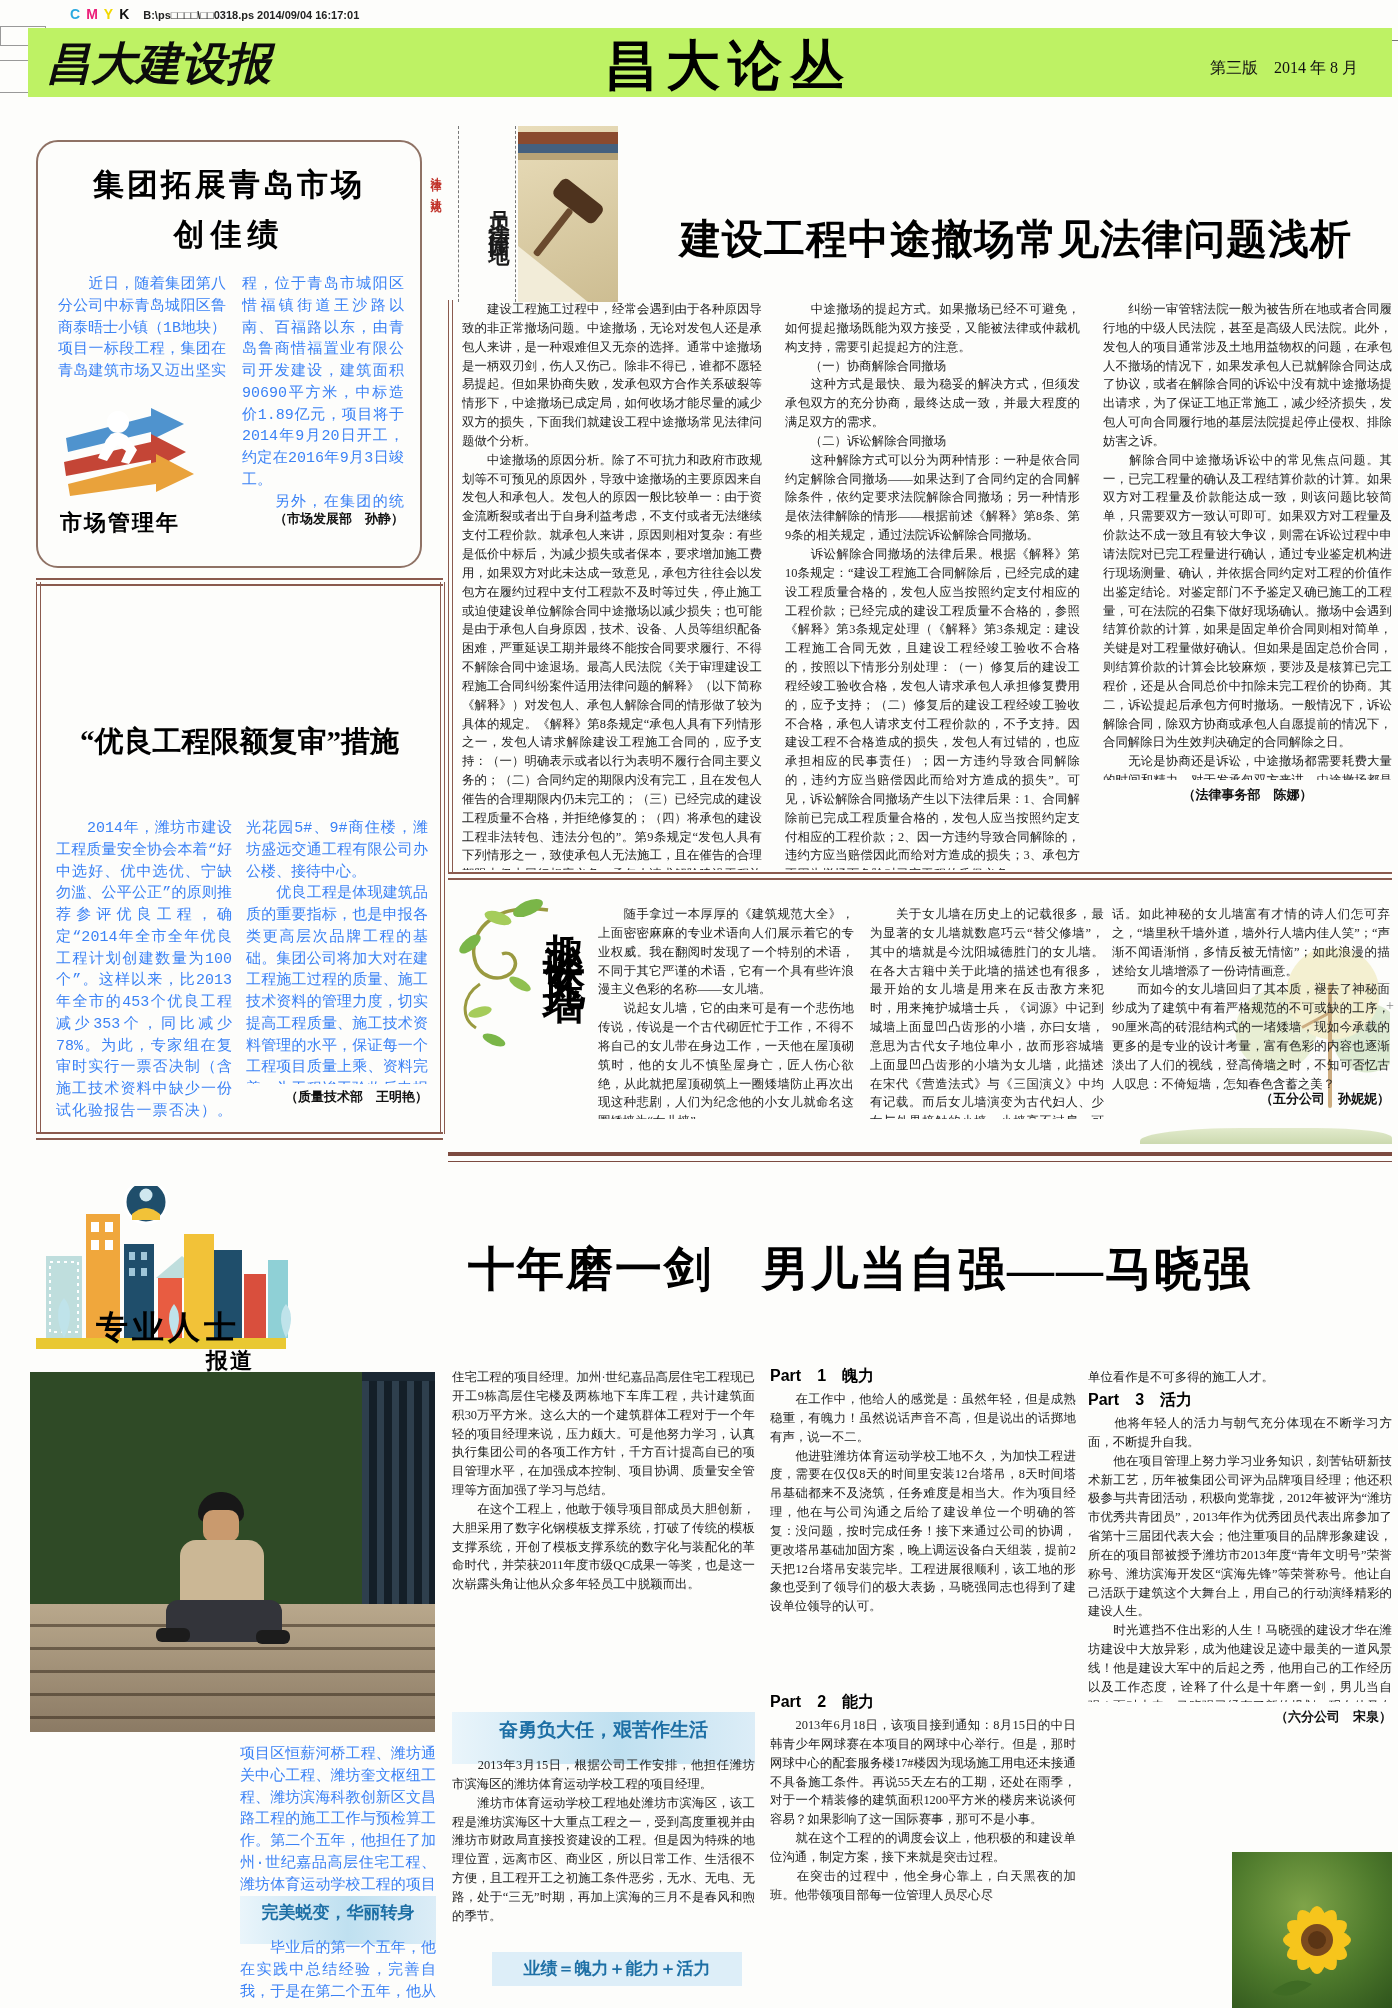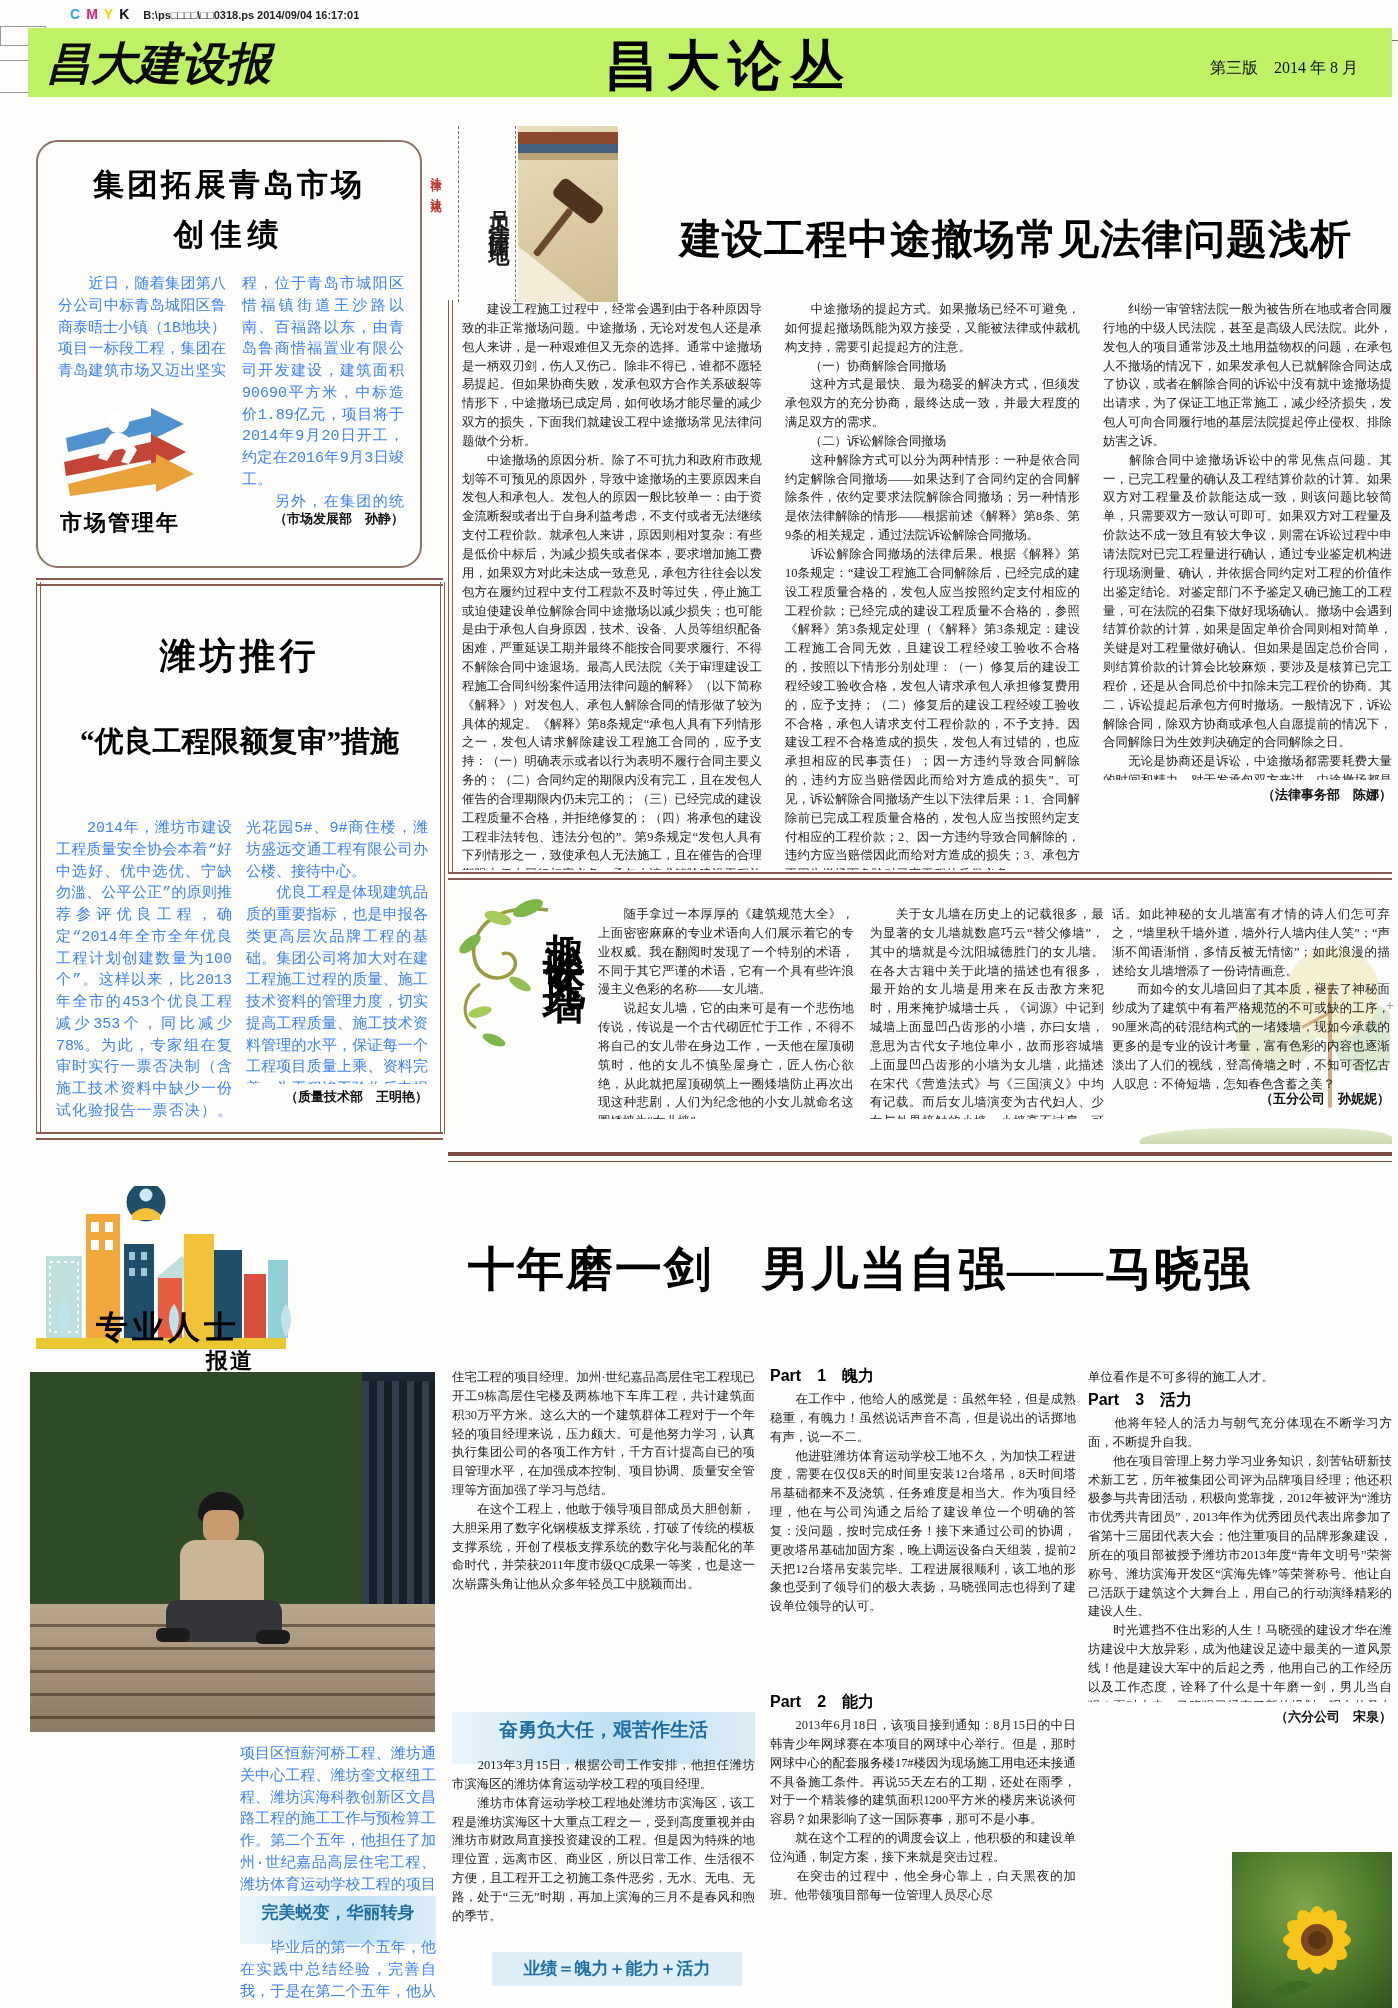--- a/index.html
+++ b/index.html
@@ -109,28 +109,27 @@
   <div class="abs col clip" style="left:785px;top:300px;width:295px;height:570px;">　　中途撤场的提起方式。如果撤场已经不可避免，如何提起撤场既能为双方接受，又能被法律或仲裁机构支持，需要引起提起方的注意。
 　　（一）协商解除合同撤场
 　　这种方式是最快、最为稳妥的解决方式，但须发承包双方的充分协商，最终达成一致，并最大程度的满足双方的需求。
 　　（二）诉讼解除合同撤场
 　　这种解除方式可以分为两种情形：一种是依合同约定解除合同撤场——如果达到了合同约定的合同解除条件，依约定要求法院解除合同撤场；另一种情形是依法律解除的情形——根据前述《解释》第8条、第9条的相关规定，通过法院诉讼解除合同撤场。
 　　诉讼解除合同撤场的法律后果。根据《解释》第10条规定：“建设工程施工合同解除后，已经完成的建设工程质量合格的，发包人应当按照约定支付相应的工程价款；已经完成的建设工程质量不合格的，参照《解释》第3条规定处理（《解释》第3条规定：建设工程施工合同无效，且建设工程经竣工验收不合格的，按照以下情形分别处理：（一）修复后的建设工程经竣工验收合格，发包人请求承包人承担修复费用的，应予支持；（二）修复后的建设工程经竣工验收不合格，承包人请求支付工程价款的，不予支持。因建设工程不合格造成的损失，发包人有过错的，也应承担相应的民事责任）；因一方违约导致合同解除的，违约方应当赔偿因此而给对方造成的损失”。可见，诉讼解除合同撤场产生以下法律后果：1、合同解除前已完成工程质量合格的，发包人应当按照约定支付相应的工程价款；2、因一方违约导致合同解除的，违约方应当赔偿因此而给对方造成的损失；3、承包方不因为撤场而免除对已完工程的质保义务。
 　　中途撤场的诉讼管辖。中途撤场一般以诉讼解除合同为前提。当事人以建设工程施工合同纠纷提起诉讼，请求解除合同、确认已完工程量及按约定支付工程价款。通常建设工程造价巨大，一般的几千万元，动辄上亿元的也不罕见，所以根据诉讼标的额立案标准，建设工程施工合同</div>
   <div class="abs col clip" style="left:1103px;top:300px;width:289px;height:480px;">　　纠纷一审管辖法院一般为被告所在地或者合同履行地的中级人民法院，甚至是高级人民法院。此外，发包人的项目通常涉及土地用益物权的问题，在承包人不撤场的情况下，如果发承包人已就解除合同达成了协议，或者在解除合同的诉讼中没有就中途撤场提出请求，为了保证工地正常施工，减少经济损失，发包人可向合同履行地的基层法院提起停止侵权、排除妨害之诉。
 　　解除合同中途撤场诉讼中的常见焦点问题。其一，已完工程量的确认及工程结算价款的计算。如果双方对工程量及价款能达成一致，则该问题比较简单，只需要双方一致认可即可。如果双方对工程量及价款达不成一致且有较大争议，则需在诉讼过程中申请法院对已完工程量进行确认，通过专业鉴定机构进行现场测量、确认，并依据合同约定对工程的价值作出鉴定结论。对鉴定部门不予鉴定又确已施工的工程量，可在法院的召集下做好现场确认。撤场中会遇到结算价款的计算，如果是固定单价合同则相对简单，关键是对工程量做好确认。但如果是固定总价合同，则结算价款的计算会比较麻烦，要涉及是核算已完工程价，还是从合同总价中扣除未完工程价的协商。其二，诉讼提起后承包方何时撤场。一般情况下，诉讼解除合同，除双方协商或承包人自愿提前的情况下，合同解除日为生效判决确定的合同解除之日。
 　　无论是协商还是诉讼，中途撤场都需要耗费大量的时间和精力，对于发承包双方来讲，中途撤场都是一柄双刃剑，既面临机遇也存在重大风险。对于发包人而言，要面临因解除合同而导致的工程拖延的风险及因延期交付工程而面临的天价赔偿；对于承包方而言则可能面临停工撤场诉讼依据不足承担败诉等不利后果的风险。因此，发承包双方还是应该提高自身的管理水平和履约能力，不到万不得已不要轻易亮剑。</div>
-  <div class="abs byline" style="left:1103px;top:786px;width:289px;">（法律事务部　陈娜）</div>
+  <div class="abs byline" style="left:1103px;top:786px;width:289px;text-align:center;">（法律事务部　陈娜）</div>
   <div class="abs drule" style="left:448px;top:872px;width:944px;"></div>
 
   <div class="abs drule" style="left:36px;top:578px;width:407px;"></div>
   <div class="abs vrule" style="left:36px;top:582px;height:552px;"></div>
   <div class="abs vrule" style="left:440px;top:582px;height:552px;"></div>
   <div class="abs drule" style="left:36px;top:1132px;width:407px;"></div>
-  <div class="abs serif-title" style="left:36px;top:632px;width:407px;text-align:center;font-size:36px;letter-spacing:4px;">潍坊推行</div>
   <div class="abs serif-title" style="left:36px;top:722px;width:407px;text-align:center;font-size:29px;">“优良工程限额复审”措施</div>
   <div class="abs col-sm clip" style="left:56px;top:818px;width:176px;height:300px;">　　2014年，潍坊市建设工程质量安全协会本着“好中选好、优中选优、宁缺勿滥、公平公正”的原则推荐参评优良工程，确定“2014年全市全年优良工程计划创建数量为100个”。这样以来，比2013年全市的453个优良工程减少353个，同比减少78%。为此，专家组在复审时实行一票否决制（含施工技术资料中缺少一份试化验报告一票否决）。如此，优良工程的创建难度将会极大增加。即便如此，今年第一季度，集团通过各方面的努力，已经有18项工程通过了优良工程复检。这些工程分别是：城市天骄7#、8#、9#、12#楼，豪信广场2#商铺3#综合楼，君怡佳苑1—9#住宅楼，海化阳</div>
   <div class="abs col-sm clip" style="left:246px;top:818px;width:182px;height:266px;">光花园5#、9#商住楼，潍坊盛远交通工程有限公司办公楼、接待中心。
 　　优良工程是体现建筑品质的重要指标，也是申报各类更高层次品牌工程的基础。集团公司将加大对在建工程施工过程的质量、施工技术资料的管理力度，切实提高工程质量、施工技术资料管理的水平，保证每一个工程项目质量上乘、资料完善，为工程竣工验收后申报优良工程打好基础。另悉，潍坊市建设工程质量安全协会对各县市区优良工程均下达了限量指标，工程申报优良的前提条件是不能超出工程所在县市区的优良指标范围。</div>
   <div class="abs byline" style="left:246px;top:1088px;width:182px;">（质量技术部　王明艳）</div>
 
   <div class="abs treeart" style="left:1140px;top:948px;width:252px;height:196px;">
     <div class="abs" style="left:60px;top:0;width:190px;height:150px;background:
       radial-gradient(circle at 70% 30%, #f4f0cf 0 46px, transparent 47px),
       radial-gradient(circle at 40% 55%, #e7eed2 0 40px, transparent 41px),

